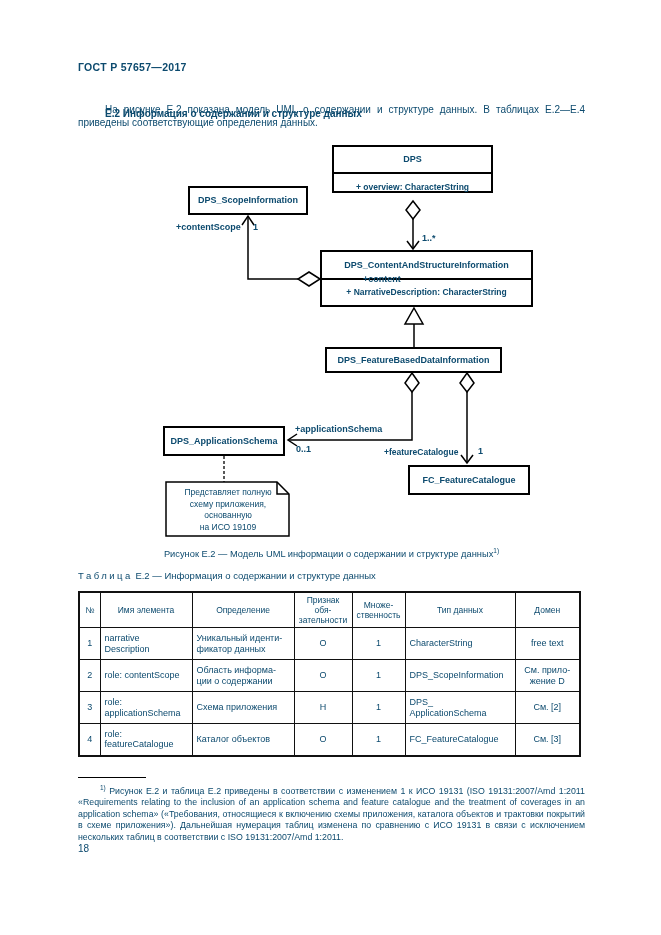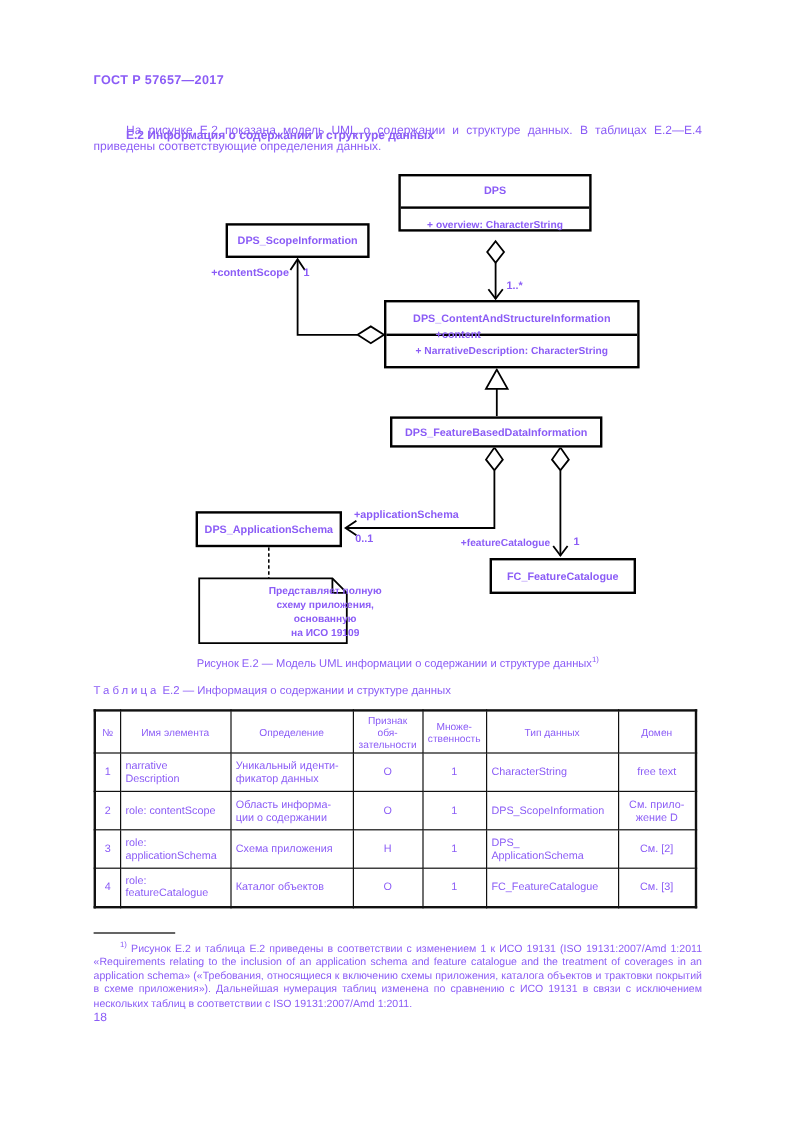--- a/index.html
+++ b/index.html
@@ -1,18 +1,18 @@
 <!DOCTYPE html>
 <html><head>
 <meta charset="utf-8">
 <style>
   html,body{margin:0;padding:0;background:#e8e8e8;}
   .page{
     position:relative;width:661px;height:935px;background:#ffffff;
-    font-family:"Liberation Sans",sans-serif;color:#8b5cf6;overflow:hidden;
+    font-family:"Liberation Sans",sans-serif;color:#0c4a6e;overflow:hidden;
     margin:0 auto;
   }
   .abs{position:absolute;}
   
   .doc-header{left:78px;top:61px;font-size:10.5px;font-weight:bold;letter-spacing:.3px;}
   .section-heading{left:105px;top:89px;font-size:10px;font-weight:bold;margin-top:19px;}
   .intro{left:78px;top:104px;width:507px;font-size:10px;line-height:12.5px;
          text-align:justify;text-indent:27px;margin:0;}
   
   .diagram-svg{left:0;top:0;z-index:1;}
@@ -33,21 +33,21 @@
   .edge-label{position:absolute;z-index:3;font-size:9px;font-weight:bold;white-space:nowrap;text-align:right;}
   .lbl-content{left:363px;top:233px;margin-top:41px;}
   .lbl-content-mult{left:422px;top:233px;}
   .lbl-cscope{left:176px;top:222px;}
   .lbl-cscope-mult{left:253px;top:222px;}
   .lbl-appschema{left:295px;top:424px;}
   .lbl-appschema-mult{left:296px;top:444px;}
   .lbl-fcat{left:384px;top:447px;font-size:8.5px;}
   .lbl-fcat-mult{left:478px;top:446px;}
   .note-text{left:168px;top:487px;width:120px;z-index:2;text-align:center;
-             font-size:8.5px;font-weight:bold;line-height:11.5px;white-space:pre-line;margin-left:43px;}
+             font-size:8.5px;font-weight:normal;line-height:11.5px;white-space:pre-line;}
   .fig-caption{left:78px;top:547px;width:507px;text-align:center;font-size:9.3px;}
   
   .table-label{left:78px;top:570px;font-size:9.5px;}
   .table-label .spaced{letter-spacing:2.5px;}
   .data-table{left:78px;top:591px;border-collapse:collapse;table-layout:fixed;
               width:501px;font-size:9px;background:#fff;border:2px solid #111;}
   .data-table td,.data-table th{border:1.5px solid #111;vertical-align:middle;
               padding:2px 4px;box-sizing:border-box;}
   .data-table th{font-weight:normal;font-size:8.5px;text-align:center;height:28px;
               line-height:10px;white-space:pre-line;}

